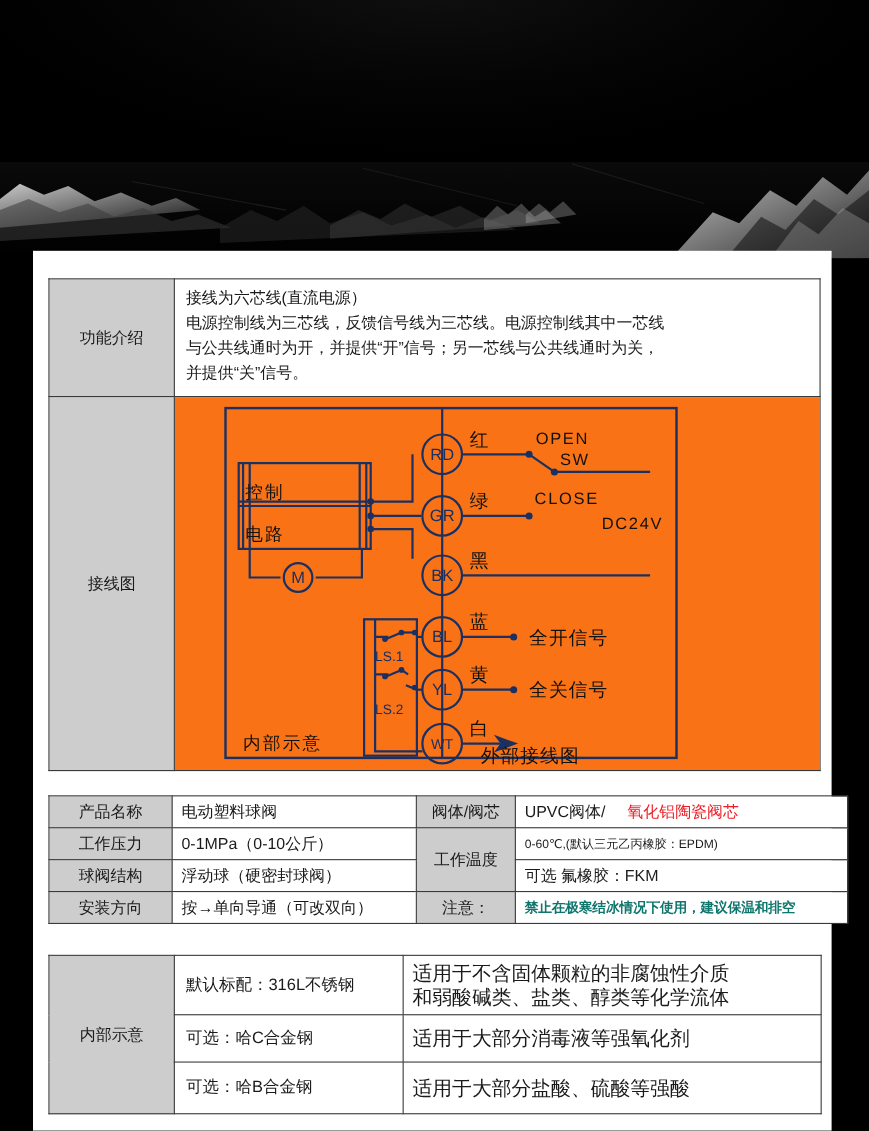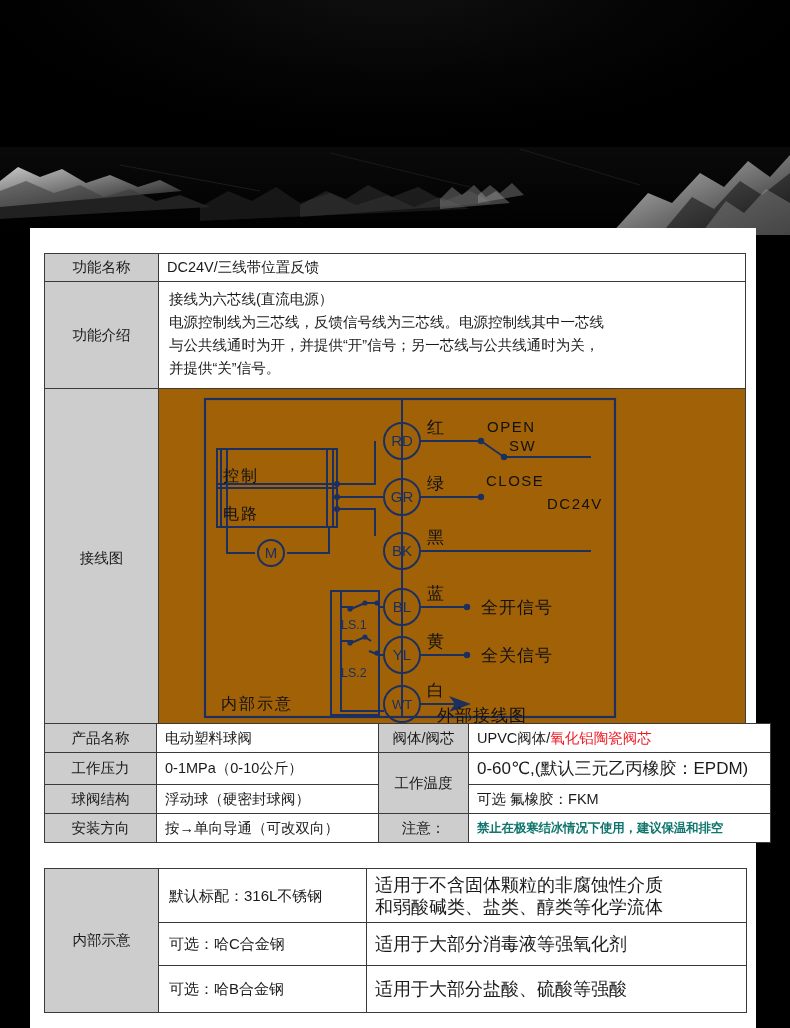--- a/index.html
+++ b/index.html
@@ -58,32 +58,32 @@
     color: #1a1a1a;
     font-family: "Liberation Sans", "DejaVu Sans", sans-serif;
   }
   .lbl { background: #cdcdcd; text-align: center; padding: 4px 2px; white-space: nowrap; }
   .val { background: #ffffff; text-align: left; padding: 4px 8px; }
 
   
   #t1 { left: 14px; top: 25px; width: 702px; }
   #t1 .c1 { width: 114px; }
   #t1 .desc { line-height: 23px; padding: 6px 10px 8px 10px; font-size: 14.5px; }
-  #t1 .diagcell { padding: 0; height: 340px; position: relative; background:#a16207; }
+  #t1 .diagcell { padding: 0; height: 340px; position: relative; background:#f97316; }
 
   
   #t2 { left: 14px; top: 495px; width: 702px; }
   #t2 td { height: 29px; }
   #t2 .c1 { width: 112px; }
   #t2 .c2 { width: 222px; margin-top: 44px; }
   #t2 .c3 { width: 90px; }
   #t2 .c4 { width: 302px; }
   #t2 .warn { color: #0f766e; font-weight: bold; font-size: 12.5px; letter-spacing: -0.2px; }
-  #t2 .accent { color: #ee1c25; }
-  #t2 .small { font-size: 17px; }
+  #t2 .accent { color: #ee1c25; padding-left: 20px; }
+  #t2 .small { font-size: 11px; }
 
   
   #t3 { left: 14px; top: 640px; width: 702px; }
   #t3 .c1 { width: 114px; }
   #t3 .c2 { width: 208px; }
   #t3 .c3 { width: 380px; }
   #t3 .stemval { font-size: 15px; padding: 6px 10px; line-height: 22px; }
   #t3 .r1 { height: 54px; }
   #t3 .r2 { height: 43px; }
   #t3 .r3 { height: 47px; }
@@ -136,24 +136,20 @@
         <path d="M330 6 L470 40" stroke="#242424" stroke-width="1" fill="none" opacity="0.6"></path>
         <path d="M520 2 L640 38" stroke="#2c2c2c" stroke-width="1" fill="none" opacity="0.5"></path>
       </svg>
     </div>
   </div>
 
   <div class="panel">
 
     <table class="tbl" id="t1">
       <tbody>
-          <tr>
-        <td class="lbl c1">功能名称</td>
-        <td class="val">DC24V/三线带位置反馈</td>
-      </tr>
       <tr>
         <td class="lbl c1">功能介绍</td>
         <td class="val desc">
           <div>接线为六芯线(直流电源）</div>
           <div>电源控制线为三芯线，反馈信号线为三芯线。电源控制线其中一芯线</div>
           <div>与公共线通时为开，并提供“开”信号；另一芯线与公共线通时为关，</div>
           <div>并提供“关”信号。</div>
         </td>
       </tr>
       <tr>

